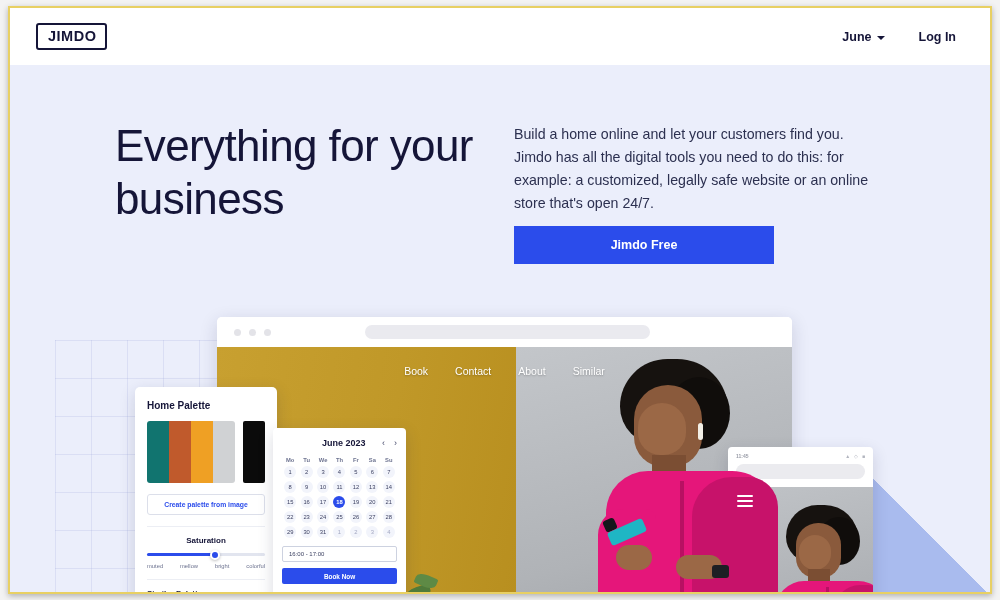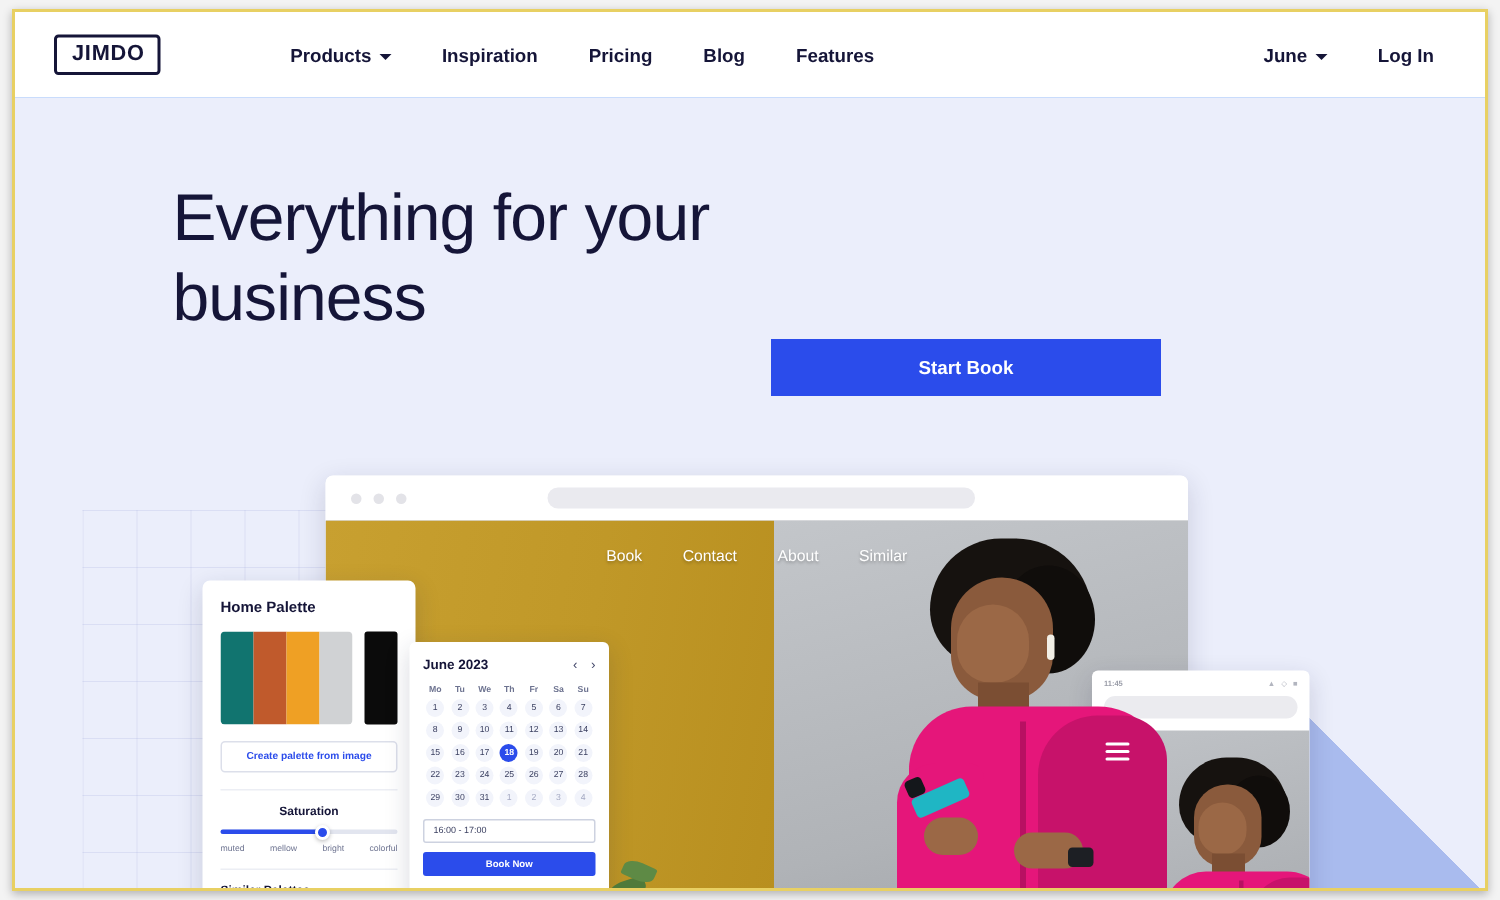--- a/index.html
+++ b/index.html
@@ -11,21 +11,21 @@
     background: #f3f3f3;
     font-family: "Liberation Sans", sans-serif;
   }
 
   
   #page-frame {
     position: absolute;
     left: 8px; top: 6px;
     width: 984px; height: 588px;
     border: 2px solid #e8d063;
-    background: #3b82f6;
+    background: #ec4899;
     overflow: hidden;
     box-shadow: 0 2px 6px rgba(0,0,0,.28);
   }
 
   
   #navbar {
     position: absolute;
     left: 0; top: 0;
     width: 100%; height: 57px;
     background: #ffffff;
@@ -337,21 +337,21 @@
     position: absolute;
     left: 263px; top: 363px;
     width: 133px; height: 175px;
     background: #ffffff;
     border-radius: 4px;
     box-shadow: 0 5px 16px rgba(30,34,70,.17);
     padding: 10px 9px 0 9px;
     overflow: hidden;
   }
   #cal-head { display: flex; align-items: center; }
-  #cal-month { font-size: 9px; font-weight: 700; color: #151538; }
+  #cal-month { font-size: 9px; font-weight: 700; color: #151538; margin-left: 40px; }
   #cal-arrows { margin-left: auto; display: flex; gap: 9px; color: #44486a; font-size: 9px; }
   .cal-arrow { cursor: pointer; line-height: 1; }
   #cal-dows, .cal-week {
     display: grid;
     grid-template-columns: repeat(7, 1fr);
     text-align: center;
   }
   #cal-dows { margin-top: 9px; font-size: 5.8px; font-weight: 700; color: #6d7390; }
   .cal-week { margin-top: 3px; }
   .cal-day {
@@ -448,47 +448,38 @@
   #m-placket { position: absolute; left: 70px; top: 82px; width: 3px; height: 84px; background: #b81062; }
 </style>
 </head>
 <body>
 
 <div id="page-frame">
 
   <div id="navbar">
     <div id="logo">JIMDO</div>
 
-    <nav id="nav-primary">
-      <div class="nav-link">
-        <span>Products</span>
-        <span class="caret"></span>
-      </div>
-      <div class="nav-link">Inspiration</div>
-      <div class="nav-link">Pricing</div>
-      <div class="nav-link">Blog</div>
-      <div class="nav-link">Features</div>
-    </nav>
 
     <nav id="nav-secondary">
       <div class="nav-link">
         <span>June</span>
         <span class="caret"></span>
       </div>
       <div class="nav-link">Log In</div>
     </nav>
   </div>
 
   <div id="hero">
 
     <div id="grid-deco"></div>
     <div id="triangle-deco"></div>
 
     <h1 id="hero-title">Everything for your business</h1>
-    <button id="cta-start-free">Start Book</button>
+    <p id="hero-copy">Build a home online and let your customers find you. Jimdo has all the digital tools you need to do this: for example: a customized, legally safe website or an online store that's open 24/7.</p>
+    <button id="cta-start-free">Jimdo Free</button>
 
     <div id="browser-mockup">
       <div id="browser-chrome">
         <div class="chrome-dot"></div>
         <div class="chrome-dot"></div>
         <div class="chrome-dot"></div>
         <div id="url-bar"></div>
       </div>
 
       <div id="site-canvas">

